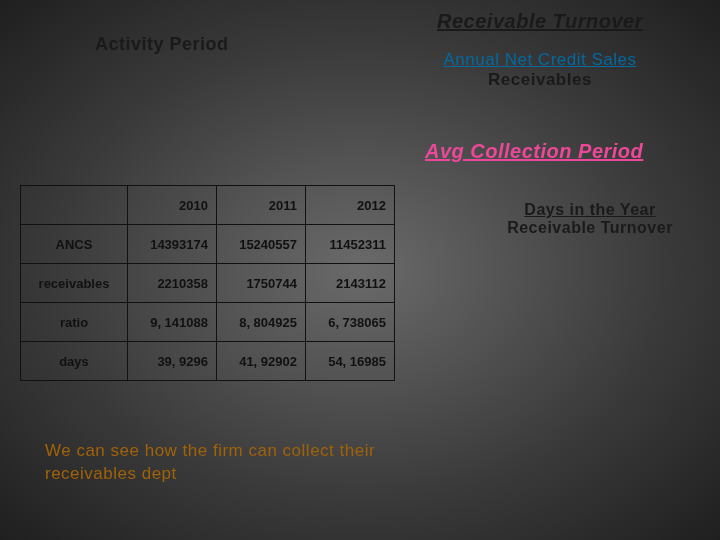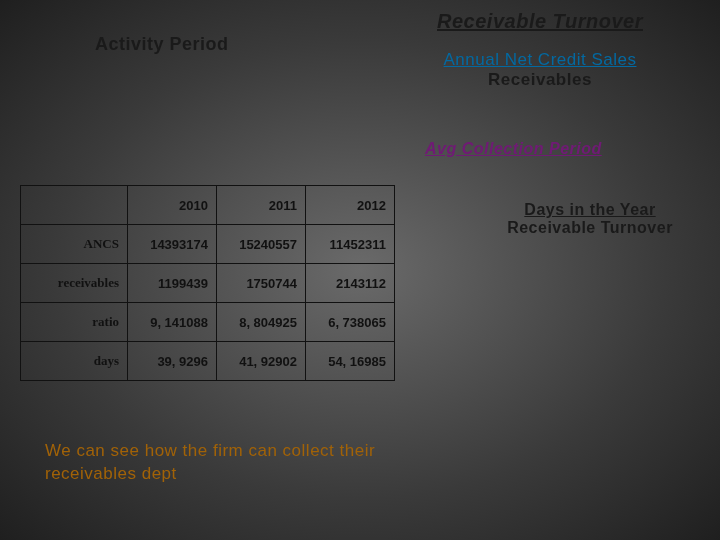--- a/index.html
+++ b/index.html
@@ -54,24 +54,24 @@
     font-size: 17px;
     font-weight: bold;
     color: #1a1a1a;
     letter-spacing: 0.5px;
   }
   .title-acp {
     position: absolute;
     left: 425px;
     top: 140px;
     font-style: italic;
-    font-size: 16px;
+    font-size: 20px;
     font-weight: bold;
     text-decoration: underline;
-    color: #701a75;
+    color: #ec4899;
     letter-spacing: 0.5px;
   }
   .formula-acp {
     position: absolute;
     left: 470px;
     top: 190px;
     width: 240px;
     text-align: center;
     font-size: 16px;
     font-weight: bold;
@@ -94,23 +94,22 @@
     border-radius: 16px;
   }
   table.data td, table.data th {
     border: 1px solid #111;
     padding: 10px 8px 10px 8px;
     text-align: right;
     min-width: 72px;
     height: 18px;
   }
   table.data th.rowhdr {
-    text-align: right;
+    text-align: center;
     min-width: 90px;
-    font-family: Liberation Serif, serif;
   }
   table.data tr.hdr td {
     text-align: right;
   }
   table.data td.blank {
     text-align: left;
   }
   .conclusion {
     position: absolute;
     left: 45px;
@@ -151,21 +150,21 @@
       <td>2012</td>
     </tr>
     <tr>
       <th class="rowhdr">ANCS</th>
       <td>14393174</td>
       <td>15240557</td>
       <td>11452311</td>
     </tr>
     <tr>
       <th class="rowhdr">receivables</th>
-      <td>1199439</td>
+      <td>2210358</td>
       <td>1750744</td>
       <td>2143112</td>
     </tr>
     <tr>
       <th class="rowhdr">ratio</th>
       <td>9, 141088</td>
       <td>8, 804925</td>
       <td>6, 738065</td>
     </tr>
     <tr>

